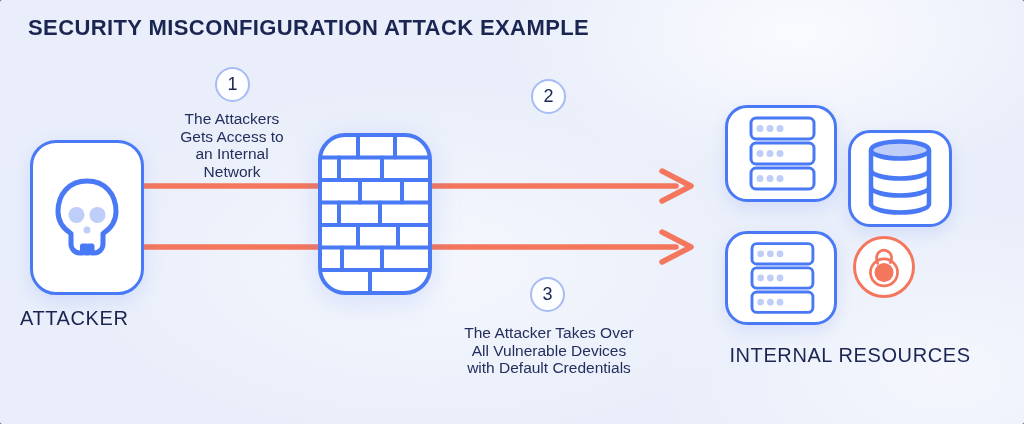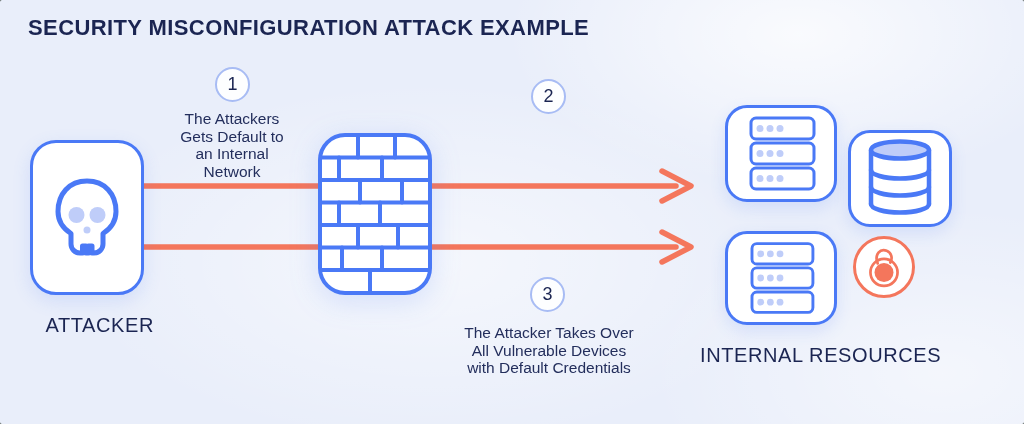--- a/index.html
+++ b/index.html
@@ -23,21 +23,21 @@
   }
   svg.arrows{position:absolute;left:0;top:0;width:1024px;height:424px;}
 
   .attacker-box{
     position:absolute;left:30px;top:140px;width:114px;height:155px;
     border:3.5px solid #4a79f6;border-radius:26px;background:#ffffff;
     display:flex;align-items:center;justify-content:center;box-sizing:border-box;
     box-shadow:0 6px 18px rgba(74,121,246,.15);
   }
   .attacker-label{
-    position:absolute;left:20px;top:314px;width:134px;text-align:right;
+    position:absolute;left:20px;top:307px;width:134px;text-align:left;
     font-size:20px;font-weight:500;letter-spacing:.6px;color:#1b2552;
   }
   svg.firewall{position:absolute;left:318px;top:133px;width:114px;height:162px;
     filter:drop-shadow(0 6px 14px rgba(74,121,246,.18));}
 
   .step-circle{
     position:absolute;width:35px;height:35px;border-radius:50%;
     border:2px solid #a8bcf4;background:#fdfeff;box-sizing:border-box;
     display:flex;align-items:center;justify-content:center;
     font-size:18px;font-weight:500;color:#1b2552;
@@ -60,21 +60,21 @@
   }
   .res-server-top{left:725px;top:105px;width:112px;height:97px;}
   .res-db{left:848px;top:130px;width:104px;height:97px;}
   .res-server-bottom{left:725px;top:231px;width:112px;height:94px;}
   .unlock-circle{
     position:absolute;left:853px;top:236px;width:62px;height:62px;border-radius:50%;
     border:3px solid #f4765c;background:#ffffff;box-sizing:border-box;
     display:flex;align-items:center;justify-content:center;
   }
   .resources-label{
-    position:absolute;left:700px;top:344px;width:300px;
+    position:absolute;left:700px;top:344px;width:300px;text-align:center;
     font-size:20px;font-weight:500;letter-spacing:.6px;color:#1b2552;
   }
 </style>
 </head>
 <body>
 
 <div class="card">
 
   <h1 class="title">SECURITY MISCONFIGURATION ATTACK EXAMPLE</h1>
 
@@ -119,21 +119,21 @@
       <line x1="24" y1="114.5" x2="24" y2="137"></line>
       <line x1="64" y1="114.5" x2="64" y2="137"></line>
       <line x1="52" y1="137" x2="52" y2="158"></line>
     </g>
   </svg>
 
   <div class="step-circle c1">
     <span>1</span>
   </div>
   <div class="step-text t1">The Attackers
-Gets Default to
+Gets Access to
 an Internal
 Network</div>
 
   <div class="step-circle c2">
     <span>2</span>
   </div>
 
   <div class="step-circle c3">
     <span>3</span>
   </div>

